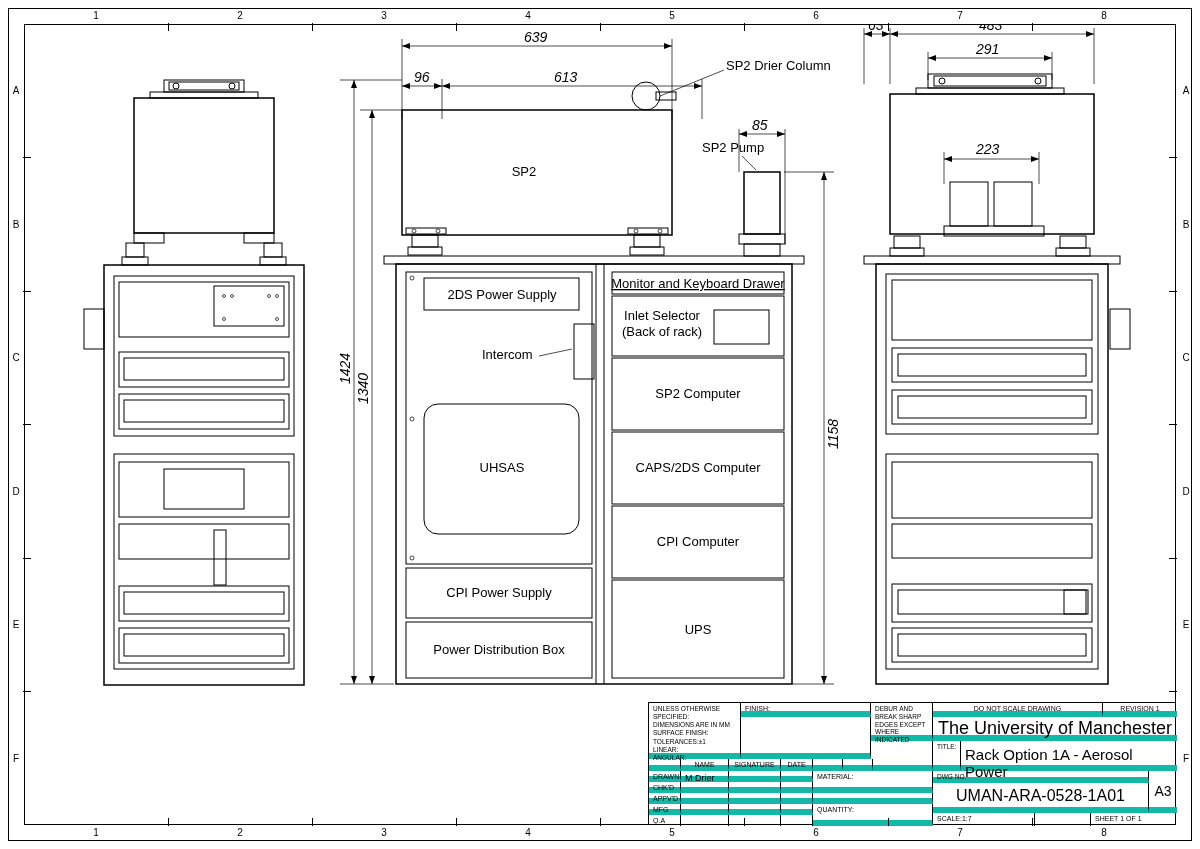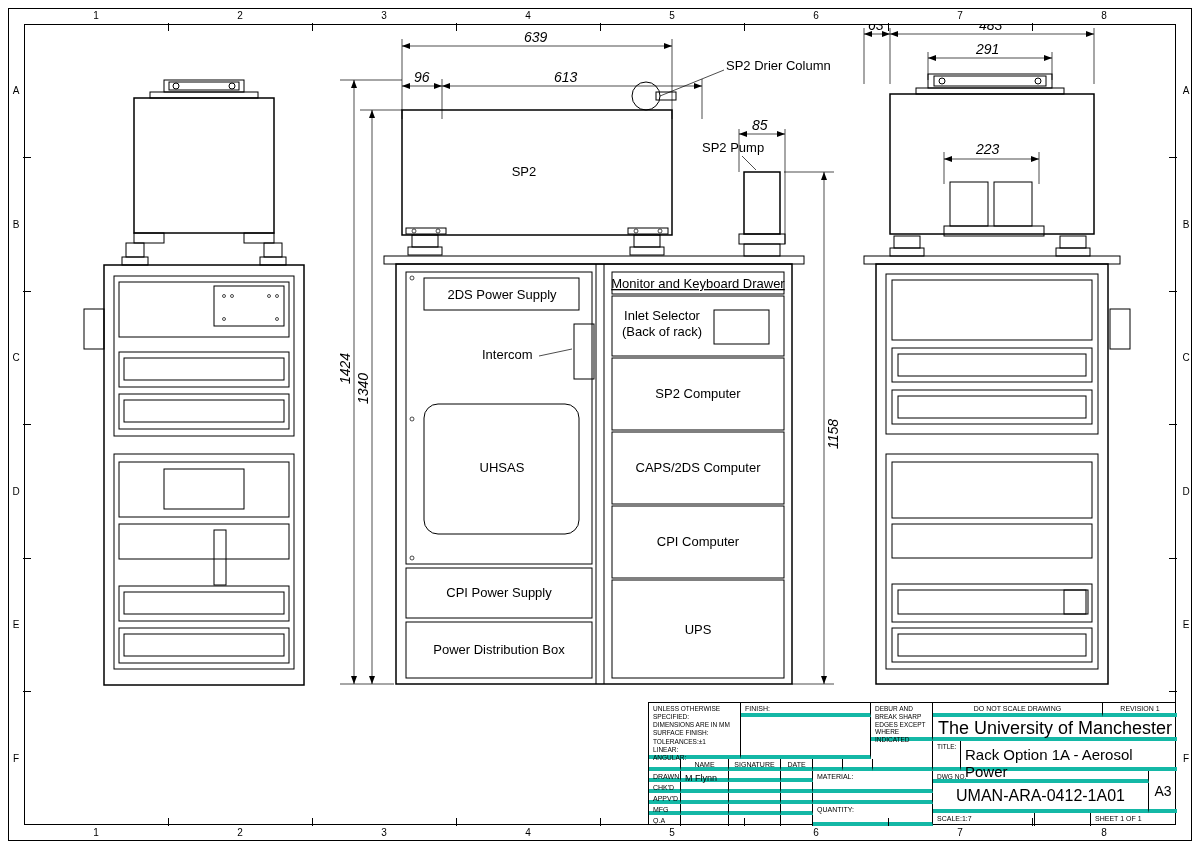--- a/index.html
+++ b/index.html
@@ -50,21 +50,21 @@
     position: absolute;
     left: 648px; top: 702px;
     width: 528px; height: 123px;
     border-top: 1.5px solid #000;
     border-left: 1.5px solid #000;
     font-size: 9px;
   }
   .tb-cell {
     position: absolute;
     border-right: 1px solid #000;
-    border-bottom: 4px solid #14b8a6;
+    border-bottom: 6px solid #14b8a6;
     padding: 2px 4px;
   }
   .tb-hdr { font-size: 7px; text-transform: uppercase; }
   .tb-big { font-size: 18px; }
   .tb-title { font-size: 15px; }
   .tb-dwg { font-size: 16px; }
 
 </style>
 </head>
 <body>
@@ -333,21 +333,21 @@
 
   <div class="tb-cell" style="left:0;top:56px;width:32px;height:12px"></div>
   <div class="tb-cell tb-hdr" style="left:32px;top:56px;width:48px;height:12px;text-align:center">NAME</div>
   <div class="tb-cell tb-hdr" style="left:80px;top:56px;width:52px;height:12px;text-align:center">SIGNATURE</div>
   <div class="tb-cell tb-hdr" style="left:132px;top:56px;width:32px;height:12px;text-align:center">DATE</div>
   <div class="tb-cell" style="left:164px;top:56px;width:30px;height:12px"></div>
   <div class="tb-cell" style="left:194px;top:56px;width:30px;height:12px"></div>
   <div class="tb-cell" style="left:224px;top:56px;width:60px;height:12px"></div>
 
   <div class="tb-cell tb-hdr" style="left:0;top:68px;width:32px;height:11px">DRAWN</div>
-  <div class="tb-cell" style="left:32px;top:68px;width:48px;height:11px;font-size:9px">M Flynn</div>
+  <div class="tb-cell" style="left:32px;top:68px;width:48px;height:11px;font-size:9px">M Drier</div>
   <div class="tb-cell" style="left:80px;top:68px;width:52px;height:11px"></div>
   <div class="tb-cell" style="left:132px;top:68px;width:32px;height:11px"></div>
   <div class="tb-cell tb-hdr" style="left:164px;top:68px;width:120px;height:22px">MATERIAL:</div>
 
   <div class="tb-cell tb-hdr" style="left:0;top:79px;width:32px;height:11px">CHK'D</div>
   <div class="tb-cell" style="left:32px;top:79px;width:48px;height:11px"></div>
     <div class="tb-cell" style="left:80px;top:79px;width:52px;height:11px"></div>
     <div class="tb-cell" style="left:132px;top:79px;width:32px;height:11px"></div>
   <div class="tb-cell tb-hdr" style="left:0;top:90px;width:32px;height:11px">APPV'D</div>
   <div class="tb-cell" style="left:32px;top:90px;width:48px;height:11px"></div>
@@ -358,21 +358,21 @@
   <div class="tb-cell" style="left:32px;top:101px;width:48px;height:11px"></div>
     <div class="tb-cell" style="left:80px;top:101px;width:52px;height:11px"></div>
     <div class="tb-cell" style="left:132px;top:101px;width:32px;height:11px"></div>
   <div class="tb-cell tb-hdr" style="left:164px;top:101px;width:120px;height:22px">QUANTITY:</div>
   <div class="tb-cell tb-hdr" style="left:0;top:112px;width:32px;height:11px;border-bottom:none">Q.A</div>
   <div class="tb-cell" style="left:32px;top:112px;width:48px;height:11px;border-bottom:none"></div>
     <div class="tb-cell" style="left:80px;top:112px;width:52px;height:11px;border-bottom:none"></div>
     <div class="tb-cell" style="left:132px;top:112px;width:32px;height:11px;border-bottom:none"></div>
 
   <div class="tb-cell tb-hdr" style="left:284px;top:68px;width:216px;height:12px;font-size:6.5px">DWG NO.</div>
-  <div class="tb-cell tb-dwg" style="left:284px;top:80px;width:216px;height:30px;text-align:center;padding-top:4px">UMAN-ARA-0412-1A01</div>
+  <div class="tb-cell tb-dwg" style="left:284px;top:80px;width:216px;height:30px;text-align:center;padding-top:4px">UMAN-ARA-0528-1A01</div>
   <div class="tb-cell" style="left:500px;top:68px;width:28px;height:42px;border-right:none;text-align:center;font-size:14px;padding-top:12px">A3</div>
   <div class="tb-cell tb-hdr" style="left:284px;top:110px;width:102px;height:13px;border-bottom:none">SCALE:1:7</div>
   <div class="tb-cell" style="left:386px;top:110px;width:56px;height:13px;border-bottom:none"></div>
   <div class="tb-cell tb-hdr" style="left:442px;top:110px;width:86px;height:13px;border-bottom:none;border-right:none">SHEET 1 OF 1</div>
 </div>
 
 <div class="zone-label col-label" style="left: 46px; top: 10px;">1</div>
 <div class="zone-label col-label" style="left: 46px; top: 827px;">1</div>
 <div class="zone-label col-label" style="left: 190px; top: 10px;">2</div>
 <div class="zone-label col-label" style="left: 190px; top: 827px;">2</div>

